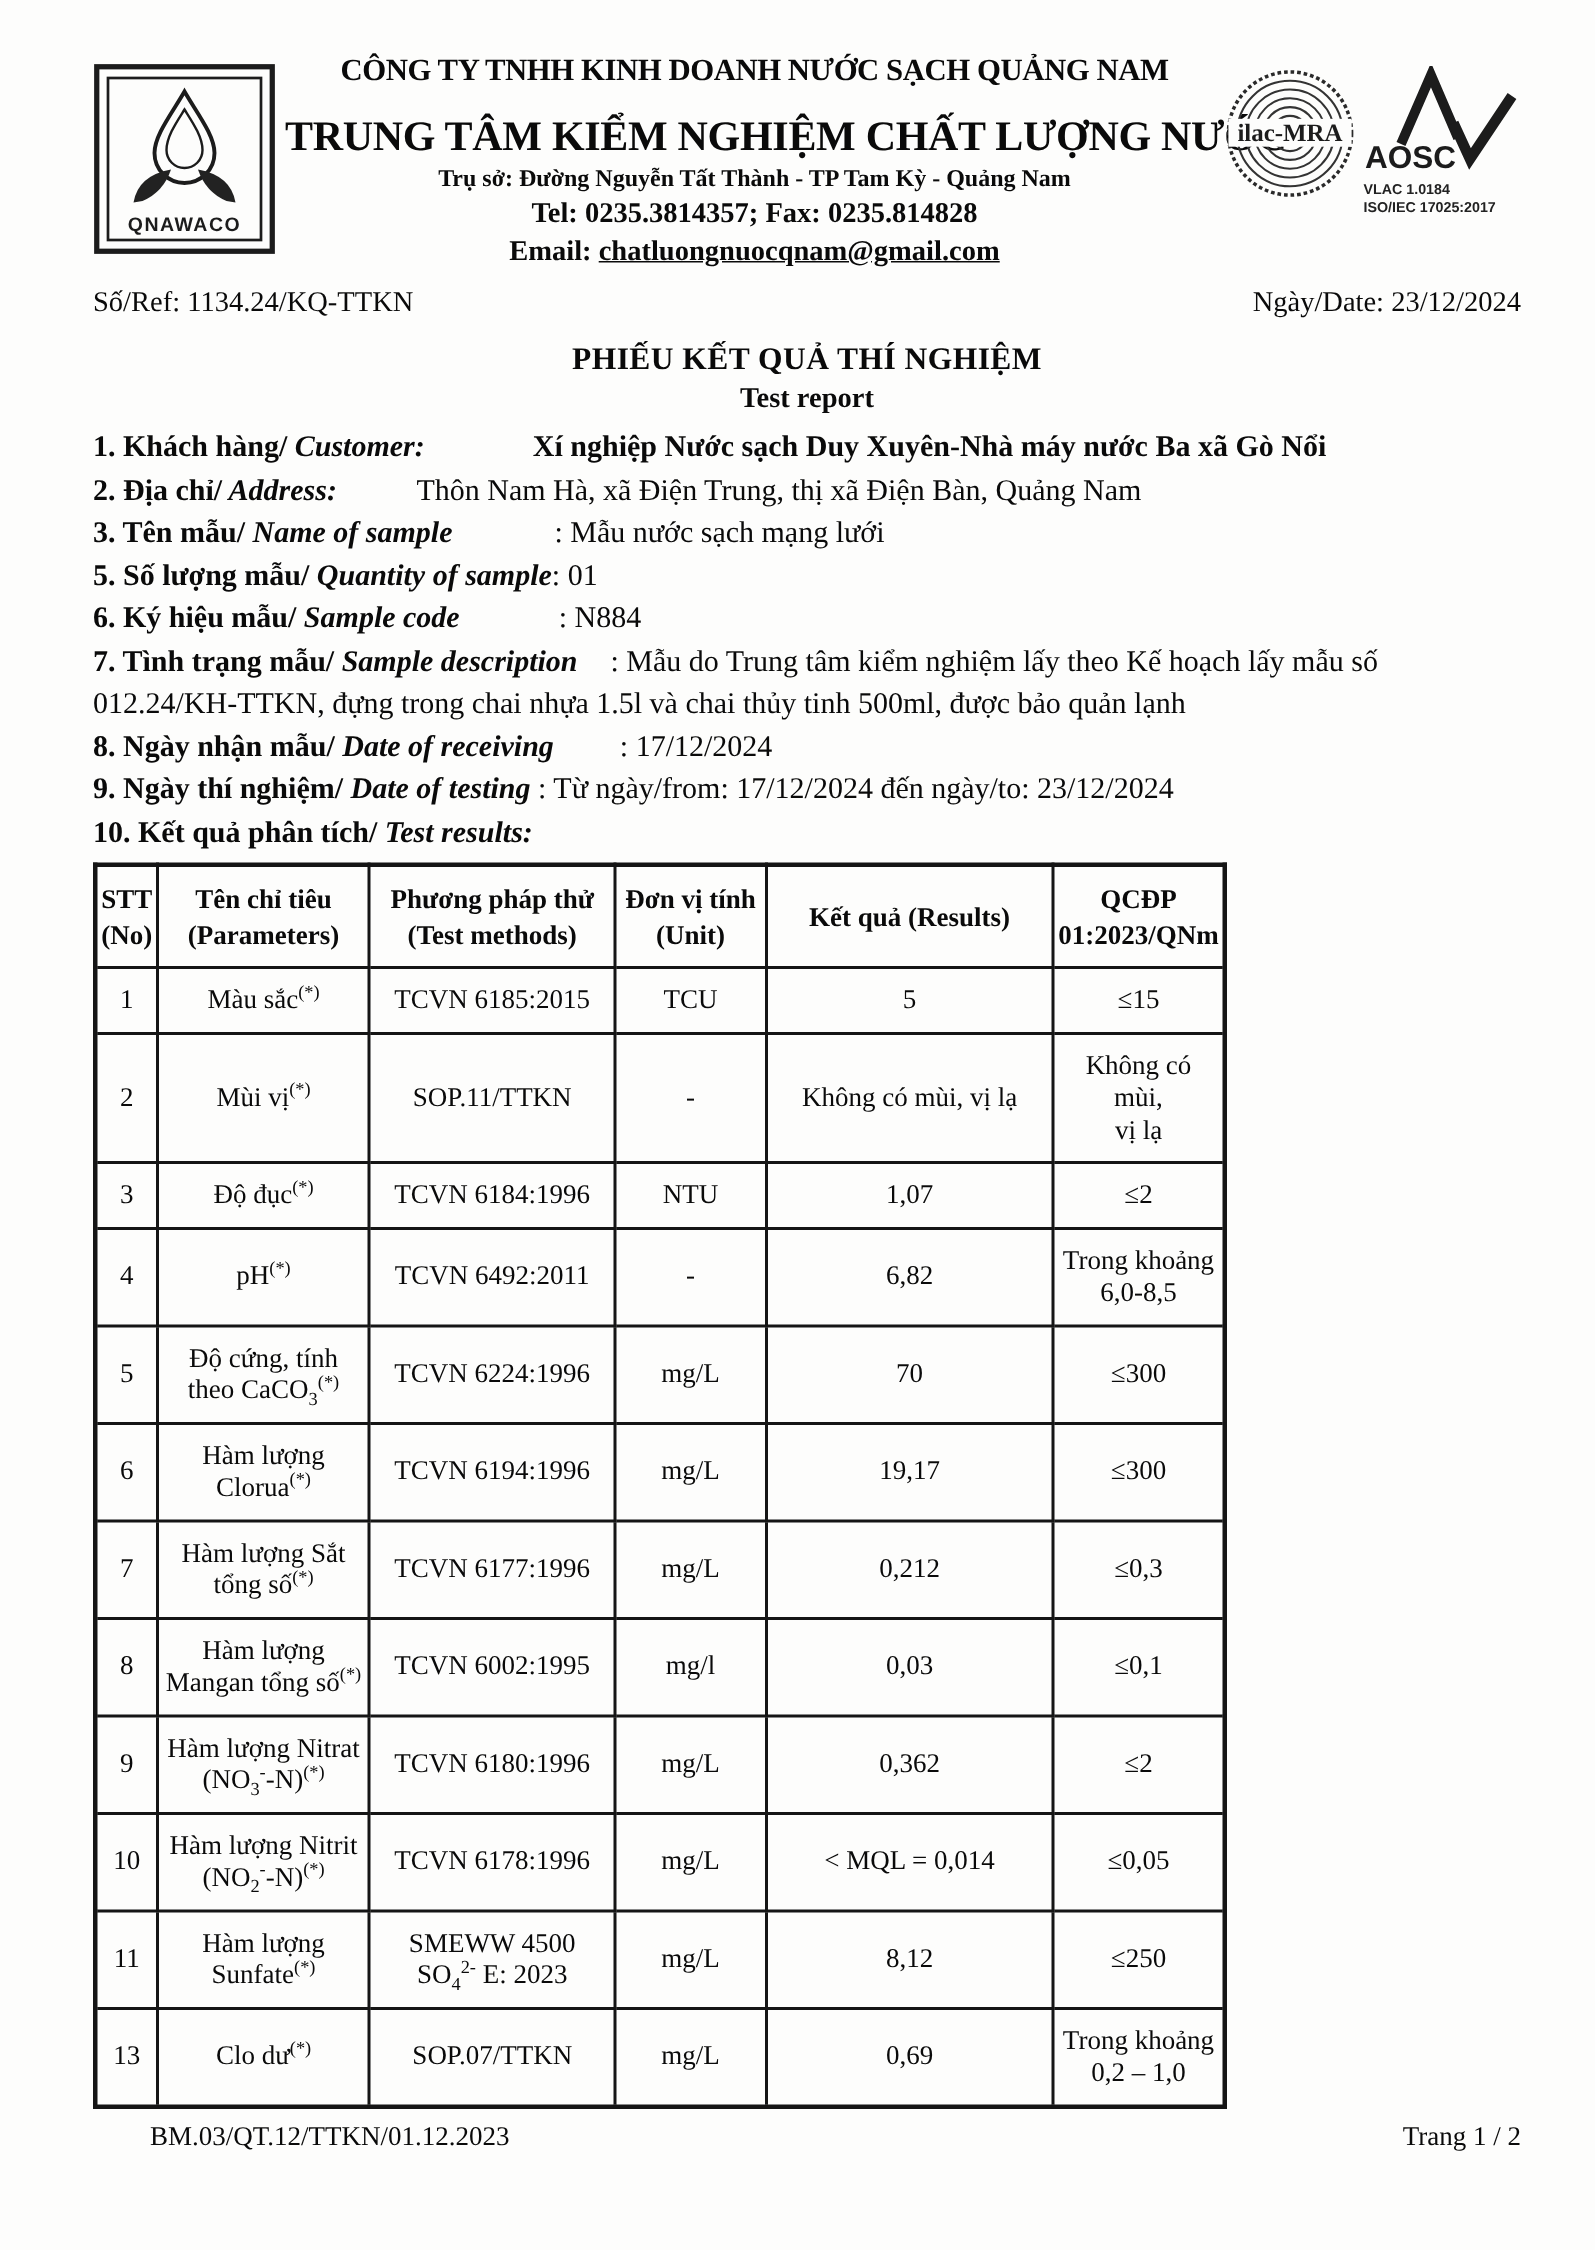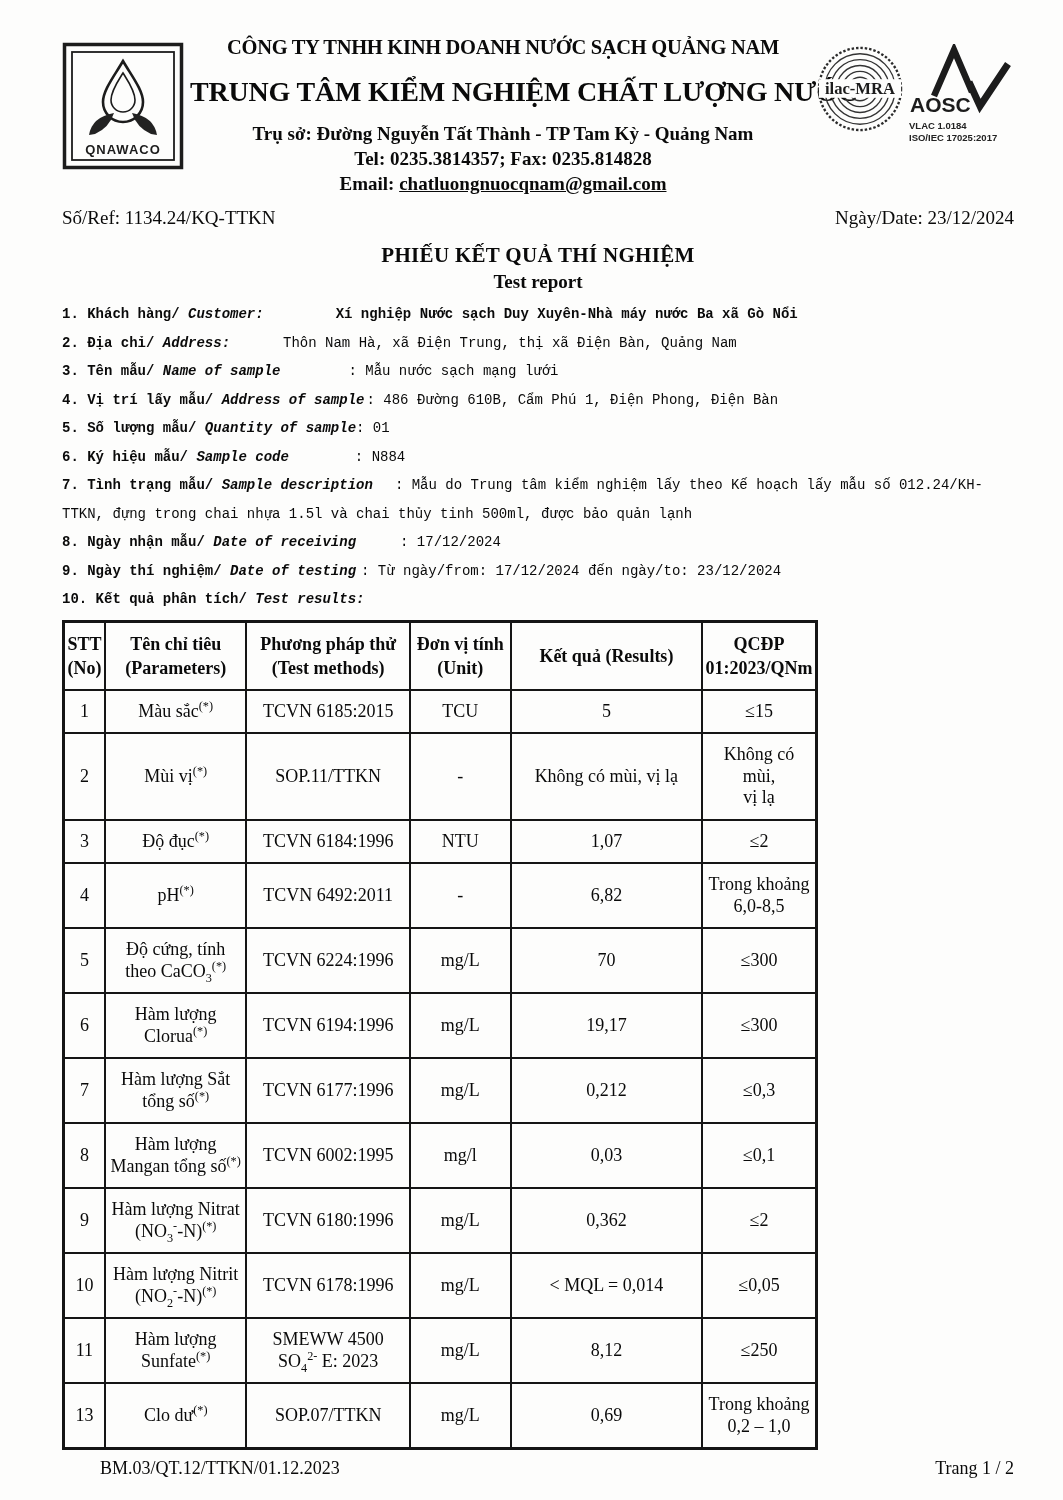--- a/index.html
+++ b/index.html
@@ -9,35 +9,35 @@
     position:relative;
   }
   .page{padding:34px 49px 0 62px;}
 
   
   .hdr{display:flex;align-items:flex-start;}
   .logo-left{width:128px;flex:0 0 128px;padding-top:8px;}
   .hdr-center{flex:1;text-align:center;padding-top:2px;min-width:0;}
   .co1{font-size:20.5px;font-weight:bold;letter-spacing:-0.3px;white-space:nowrap;}
   .co2{font-size:28px;font-weight:bold;letter-spacing:-0.2px;white-space:nowrap;margin-top:17px;}
-  .co3{font-size:19px;font-weight:bold;white-space:nowrap;margin-top:15px;}
+  .co3{font-size:16px;font-weight:bold;white-space:nowrap;margin-top:3px;}
   .co4{font-size:19px;font-weight:bold;margin-top:3px;}
   .co5{font-size:19px;font-weight:bold;margin-top:3px;}
   .co5 .email{text-decoration:underline;}
   .logos-right{flex:0 0 198px;display:flex;gap:5px;align-items:flex-start;padding-top:10px;}
   .aosc{text-align:left;width:105px;}
   .aosc-sub{font-family:"Liberation Sans","DejaVu Sans",sans-serif;font-size:9.5px;font-weight:bold;line-height:12px;color:#222;}
 
   
   .refrow{display:flex;justify-content:space-between;font-size:19px;margin-top:12px;}
   .title{text-align:center;font-size:21px;font-weight:bold;letter-spacing:0.3px;margin-top:14px;}
   .subtitle{text-align:center;font-size:19px;font-weight:bold;margin-top:3px;}
 
   
-  .items{margin-top:7px;font-size:14px;line-height:28.5px;width:952px;font-family:Liberation Mono, monospace;}
+  .items{margin-top:7px;font-size:20px;line-height:28.5px;width:952px;}
   .items .b{font-weight:bold;}
   .items .bi{font-weight:bold;font-style:italic;}
   .items .val{font-weight:normal;}
   .items .val.vbold{font-weight:bold;}
   .gap{display:inline-block;height:1px;vertical-align:baseline;}
   .g0{width:72px}.g1{width:53px}.g2{width:68px}.g3{width:2px}.g4{width:0}
   .g5{width:66px}.g6{width:22px}.g7{width:44px}.g8{width:5px}.g9{width:0}
 
   
   table.results{border-collapse:collapse;table-layout:fixed;width:756px;margin-top:6px;text-align:center;}
@@ -108,21 +108,20 @@
     <span>Ngày/Date: 23/12/2024</span>
   </div>
 
   <div class="title">PHIẾU KẾT QUẢ THÍ NGHIỆM</div>
   <div class="subtitle">Test report</div>
 
   <div class="items">
     <div class="item"><span class="b">1. Khách hàng/</span><span class="bi"> Customer:</span><span class="gap g0"></span><span class="val vbold">Xí nghiệp Nước sạch Duy Xuyên-Nhà máy nước Ba xã Gò Nổi</span></div>
     <div class="item"><span class="b">2. Địa chỉ/</span><span class="bi"> Address:</span><span class="gap g1"></span><span class="val">Thôn Nam Hà, xã Điện Trung, thị xã Điện Bàn, Quảng Nam</span></div>
     <div class="item"><span class="b">3. Tên mẫu/</span><span class="bi"> Name of sample</span><span class="gap g2"></span><span class="val">: Mẫu nước sạch mạng lưới</span></div>
-    <div class="item"><span class="b">4. Vị trí lấy mẫu/</span><span class="bi"> Address of sample</span><span class="gap g3"></span><span class="val">: 486 Đường 610B, Cẩm Phú 1, Điện Phong, Điện Bàn</span></div>
     <div class="item"><span class="b">5. Số lượng mẫu/</span><span class="bi"> Quantity of sample</span><span class="gap g4"></span><span class="val">: 01</span></div>
     <div class="item"><span class="b">6. Ký hiệu mẫu/</span><span class="bi"> Sample code</span><span class="gap g5"></span><span class="val">: N884</span></div>
     <div class="item"><span class="b">7. Tình trạng mẫu/</span><span class="bi"> Sample description</span><span class="gap g6"></span><span class="val">: Mẫu do Trung tâm kiểm nghiệm lấy theo Kế hoạch lấy mẫu số 012.24/KH-TTKN, đựng trong chai nhựa 1.5l và chai thủy tinh 500ml, được bảo quản lạnh</span></div>
     <div class="item"><span class="b">8. Ngày nhận mẫu/</span><span class="bi"> Date of receiving</span><span class="gap g7"></span><span class="val">: 17/12/2024</span></div>
     <div class="item"><span class="b">9. Ngày thí nghiệm/</span><span class="bi"> Date of testing</span><span class="gap g8"></span><span class="val">: Từ ngày/from: 17/12/2024  đến ngày/to: 23/12/2024</span></div>
     <div class="item"><span class="b">10. Kết quả phân tích/</span><span class="bi"> Test results:</span><span class="gap g9"></span><span class="val"></span></div>
   </div>
 
   <table class="results">
     <colgroup>

